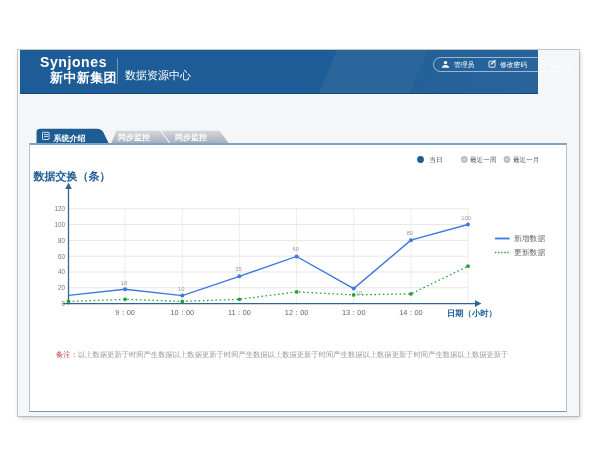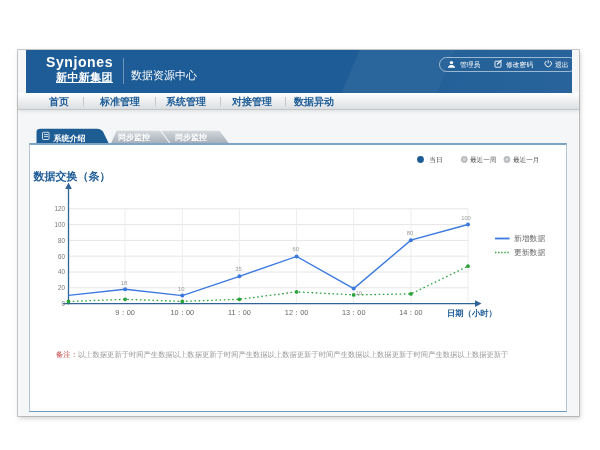--- a/index.html
+++ b/index.html
@@ -1,22 +1,22 @@
 <!DOCTYPE html>
 <html><head>
 <meta charset="utf-8">
 <style>
 html,body{margin:0;padding:0;}
 body{width:600px;height:450px;background:#fff;font-family:"Liberation Sans",sans-serif;overflow:hidden;position:relative;}
 .win{position:absolute;left:18px;top:50px;width:561px;height:366px;background:#f5f6f7;box-shadow:0 0 0 1px rgba(150,150,150,.5), 1px 2px 5px rgba(100,100,100,.35);}
-.hd{position:absolute;left:8px;top:0;width:518px;height:43px;background:
+.hd{position:absolute;left:2px;top:0;width:518px;height:43px;background:
  linear-gradient(113deg, rgba(255,255,255,0) 59%, rgba(255,255,255,.06) 59.3%, rgba(255,255,255,.06) 76%, rgba(255,255,255,.03) 76%, rgba(255,255,255,.05) 100%),
- #1d5c96;border-bottom:1px solid #16497a;padding-left:28px;}
+ #1d5c96;border-bottom:1px solid #16497a;}
 .logo1{position:absolute;left:20px;top:5px;color:#fff;font-size:14px;font-weight:bold;line-height:14px;letter-spacing:.6px;}
-.logo2{position:absolute;left:30px;top:21px;color:#fff;font-size:11px;font-weight:bold;line-height:13px;letter-spacing:.4px;text-decoration:underline;}
+.logo2{position:absolute;left:30px;top:21px;color:#fff;font-size:13px;font-weight:bold;line-height:13px;letter-spacing:.4px;}
 .hsep{position:absolute;left:97px;top:8px;width:1px;height:26px;background:rgba(255,255,255,.35);}
 .htitle{position:absolute;left:105px;top:20px;color:#fff;font-size:11px;line-height:12px;font-family:Liberation Mono, monospace;}
 .pill{position:absolute;left:413px;top:7px;width:136px;height:13px;border:1px solid rgba(255,255,255,.55);border-radius:8px;}
 .nav{position:absolute;left:0;top:43px;width:561px;height:16px;background:linear-gradient(#ffffff,#dcdfe2);border-bottom:1px solid #c3c6c9;box-shadow:0 2px 3px rgba(0,0,0,.07);}
 .nav b{position:absolute;top:0;height:16px;line-height:17px;color:#1d5c96;font-size:10px;font-weight:bold;transform:translateX(-50%);}
 .nav i{position:absolute;top:4px;width:1px;height:9px;background:#c5c8cb;}
 .panel{position:absolute;left:11px;top:93px;width:536px;height:265.5px;background:#fff;border:1px solid #b3c3d3;border-top:2.5px solid #7ba4c7;border-bottom:1.5px solid #6d9ac0;}
 svg{position:absolute;}
 svg text{font-family:"Liberation Sans",sans-serif;}
 </style>
@@ -40,31 +40,20 @@
           <path d="M57,6.5 L61.5,2.2" stroke-width="1.1"></path>
         </g>
         <text x="66" y="9" font-size="6.8" fill="#fff">修改密码</text>
         <g stroke="#fff" stroke-width="0.9" fill="none">
           <path d="M106.2,3.0 A3.2,3.2 0 1 0 110.2,3.0"></path>
           <line x1="108.2" y1="2.2" x2="108.2" y2="5.4"></line>
         </g>
         <text x="115" y="9" font-size="6.8" fill="#fff">退出</text>
       </svg>
     </div>
-  </div>
-  <div class="nav">
-    <b style="left:41px">首页</b>
-    <b style="left:102px">标准管理</b>
-    <b style="left:168px">系统管理</b>
-    <b style="left:234px">对接管理</b>
-    <b style="left:296px">数据异动</b>
-    <i style="left:65px"></i>
-      <i style="left:137px"></i>
-      <i style="left:202px"></i>
-      <i style="left:267px"></i>
   </div>
   <svg style="left:10px;top:76px" width="212" height="20" viewBox="28 126 212 20">
     <defs>
       <linearGradient id="gsil" x1="0" y1="0" x2="0" y2="1">
         <stop offset="0" stop-color="#d3d8dc"></stop>
           <stop offset="1" stop-color="#a6aeb8"></stop>
       </linearGradient>
     </defs>
     <polygon points="111,143.5 116.5,130.8 160,130.8 169.5,143.5" fill="url(#gsil)"></polygon>
     <polygon points="170.8,143.5 161.3,130.8 219.5,130.8 229,143.5" fill="url(#gsil)"></polygon>

